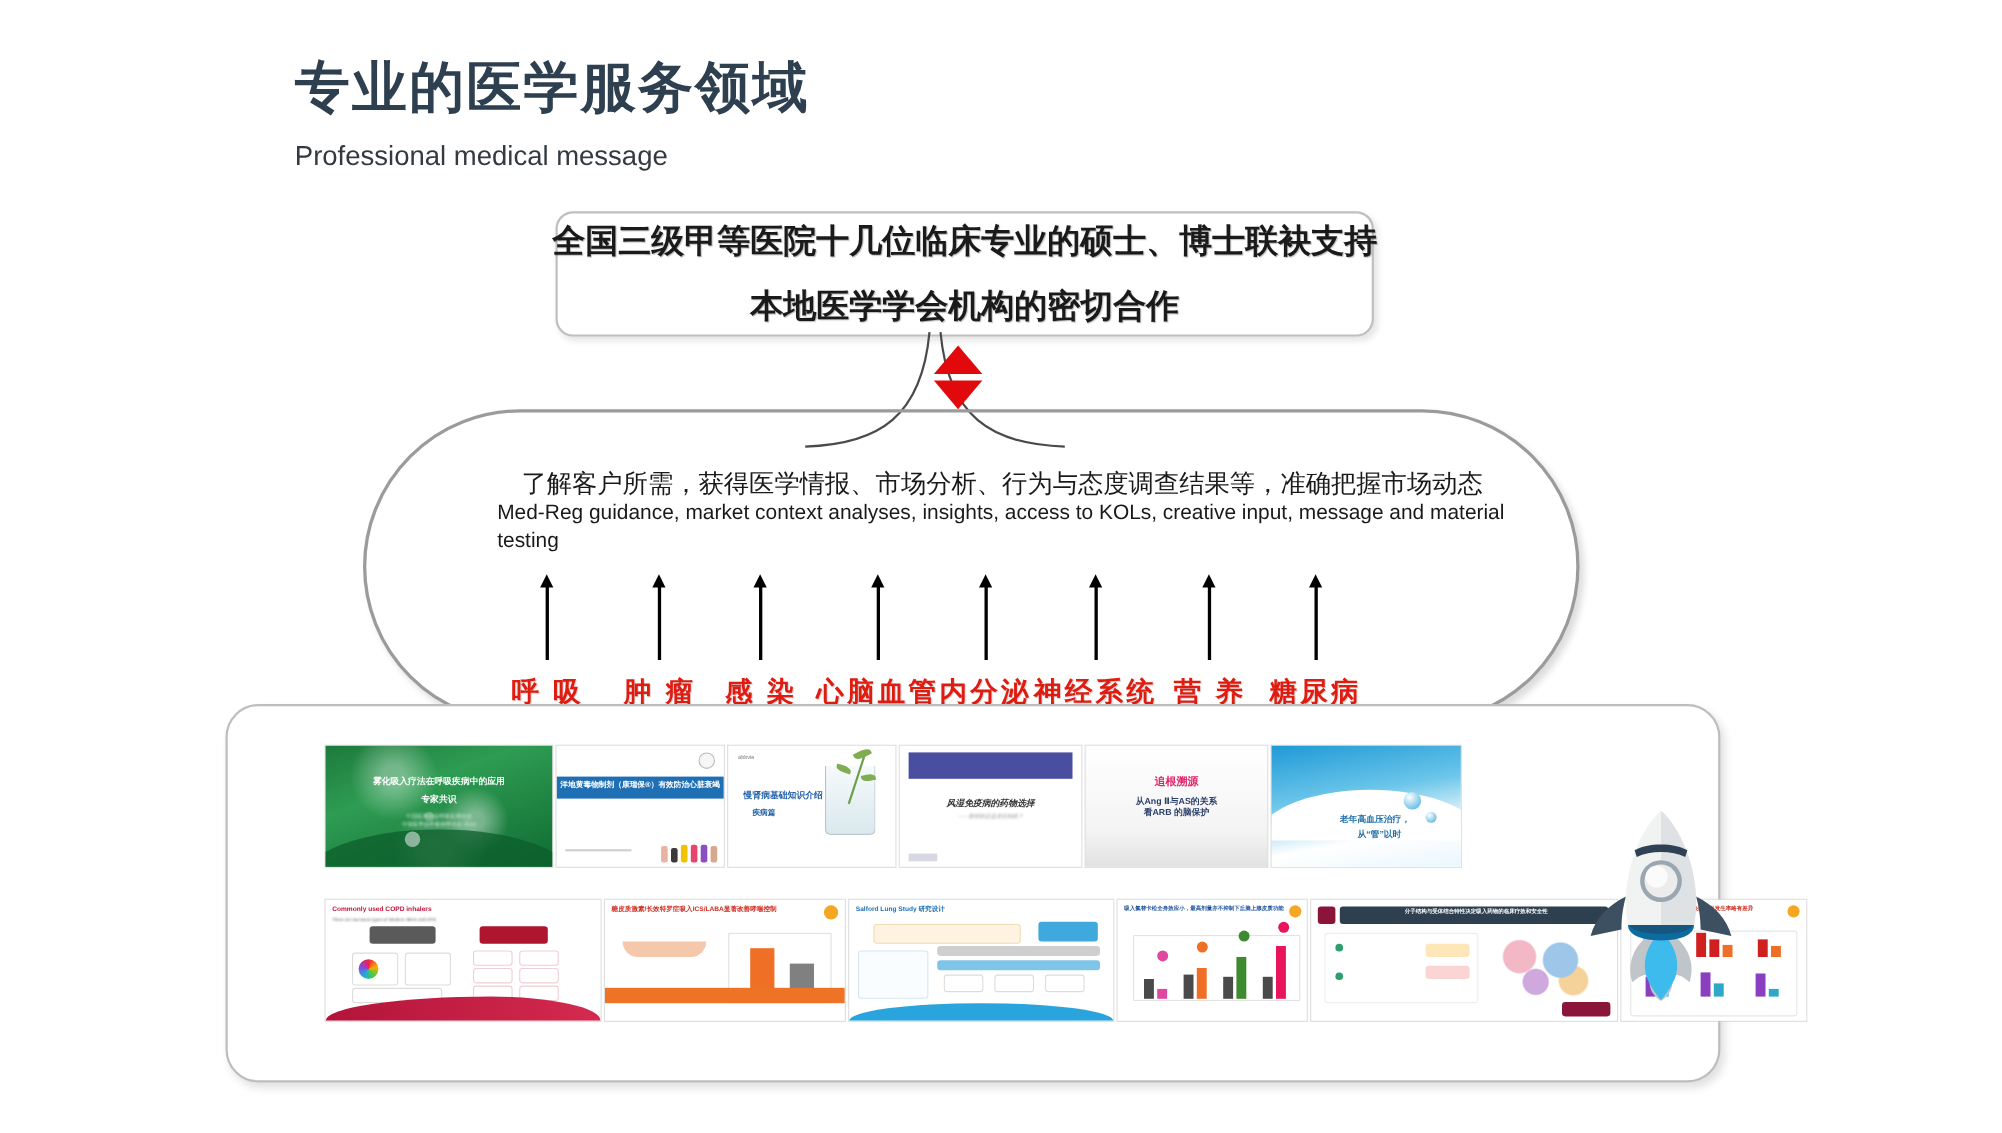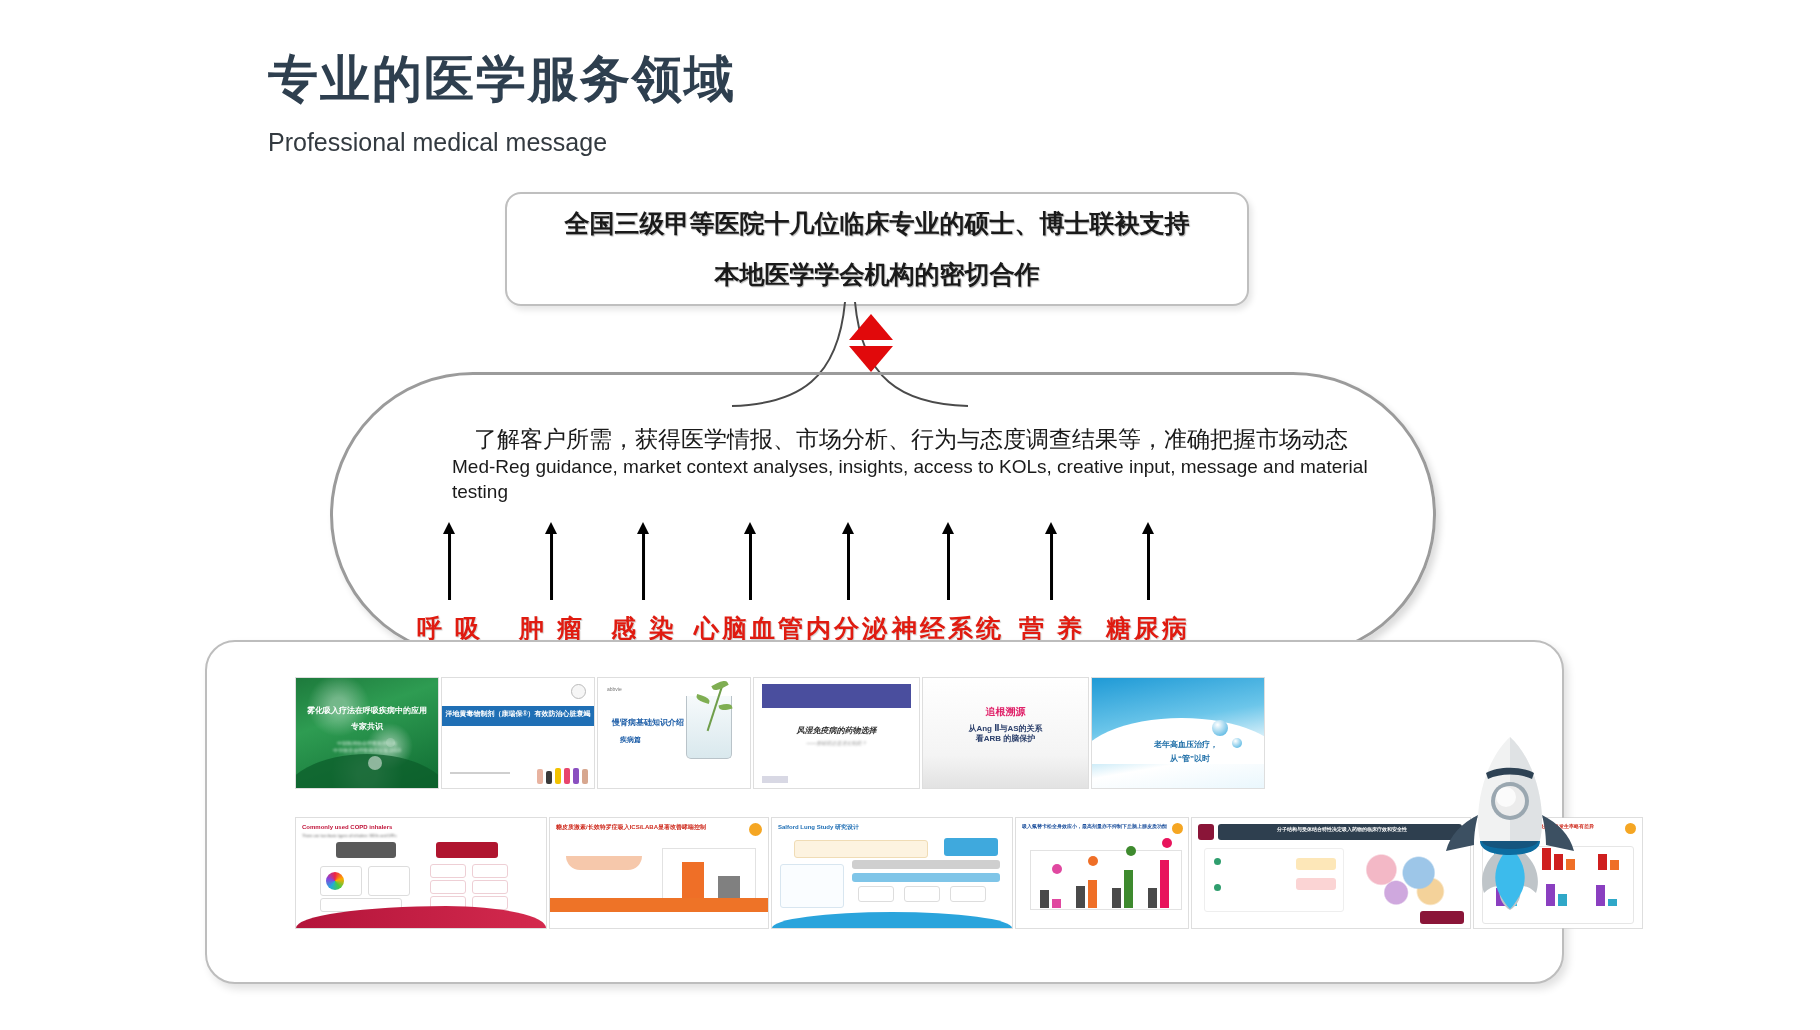--- a/index.html
+++ b/index.html
@@ -25,21 +25,21 @@
 
   
   #top-box{
     position:absolute;left:505px;top:192px;width:740px;height:110px;
     border:2px solid #bfbfbf;border-radius:16px;background:#ffffff;
     box-shadow:3px 4px 6px rgba(0,0,0,0.10);
     display:flex;flex-direction:column;align-items:center;justify-content:center;
     gap:18px;
   }
   #top-box .line{
-    font-size:25px;font-weight:bold;color:#1a1a1a;white-space:nowrap;
+    font-size:30px;font-weight:bold;color:#1a1a1a;white-space:nowrap;
     text-shadow:1px 1px 1px rgba(0,0,0,0.28);
   }
 
   
   #diamond{
     position:absolute;left:849px;top:314px;width:44px;height:58px;
   }
   #diamond .tri-up{
     position:absolute;left:0;top:0;width:0;height:0;
     border-left:22px solid transparent;border-right:22px solid transparent;
@@ -69,21 +69,21 @@
   }
   #mid-en{
     position:absolute;left:452px;top:454px;width:950px;
     font-size:19px;color:#1a1a1a;line-height:1.32;
   }
 
   
   #categories{position:absolute;left:330px;top:510px;width:1100px;height:135px;}
   .cat{
     position:absolute;bottom:0;transform:translateX(-50%);
-    display:flex;flex-direction:column;align-items:center;
+    display:flex;flex-direction:column;align-items:center;margin-left:48px;
   }
   .cat .arrow{width:13px;height:78px;position:relative;}
   .cat .arrow .shaft{
     position:absolute;left:5px;top:9px;width:3px;height:69px;background:#000;
   }
   .cat .arrow .head{
     position:absolute;left:0;top:0;width:0;height:0;
     border-left:6.5px solid transparent;border-right:6.5px solid transparent;
     border-bottom:12px solid #000;
   }
@@ -113,21 +113,21 @@
     position:absolute;left:0;right:0;text-align:center;
     font-size:8px;font-weight:bold;line-height:1.25;
     filter:blur(0.7px);letter-spacing:0px;
   }
   .thumb .sub{
     position:absolute;left:0;right:0;text-align:center;
     font-size:5px;line-height:1.3;filter:blur(0.8px);
   }
 
   
-  .t1{width:142px;background:
+  .t1{width:206px;background:
       radial-gradient(circle at 30% 25%, rgba(255,255,255,0.35) 0 6%, transparent 24%),
       radial-gradient(circle at 66% 62%, rgba(255,255,255,0.40) 0 5%, transparent 20%),
       radial-gradient(circle at 50% 88%, rgba(255,255,255,0.25) 0 8%, transparent 30%),
       linear-gradient(160deg,#1d7a3c 0%,#2e9c52 35%,#0f6b32 100%);}
   .t1 .wave{position:absolute;left:-10%;bottom:-12px;width:120%;height:46px;
       background:#0c5d2b;border-radius:50% 50% 0 0/100% 100% 0 0;opacity:.75;}
   .t1 .bubble{position:absolute;border-radius:50%;background:rgba(255,255,255,.5);}
 
   .t2{width:152px;background:#ffffff;}
   .t2 .band{position:absolute;left:0;right:0;top:28px;height:20px;background:#1f6fb5;}

